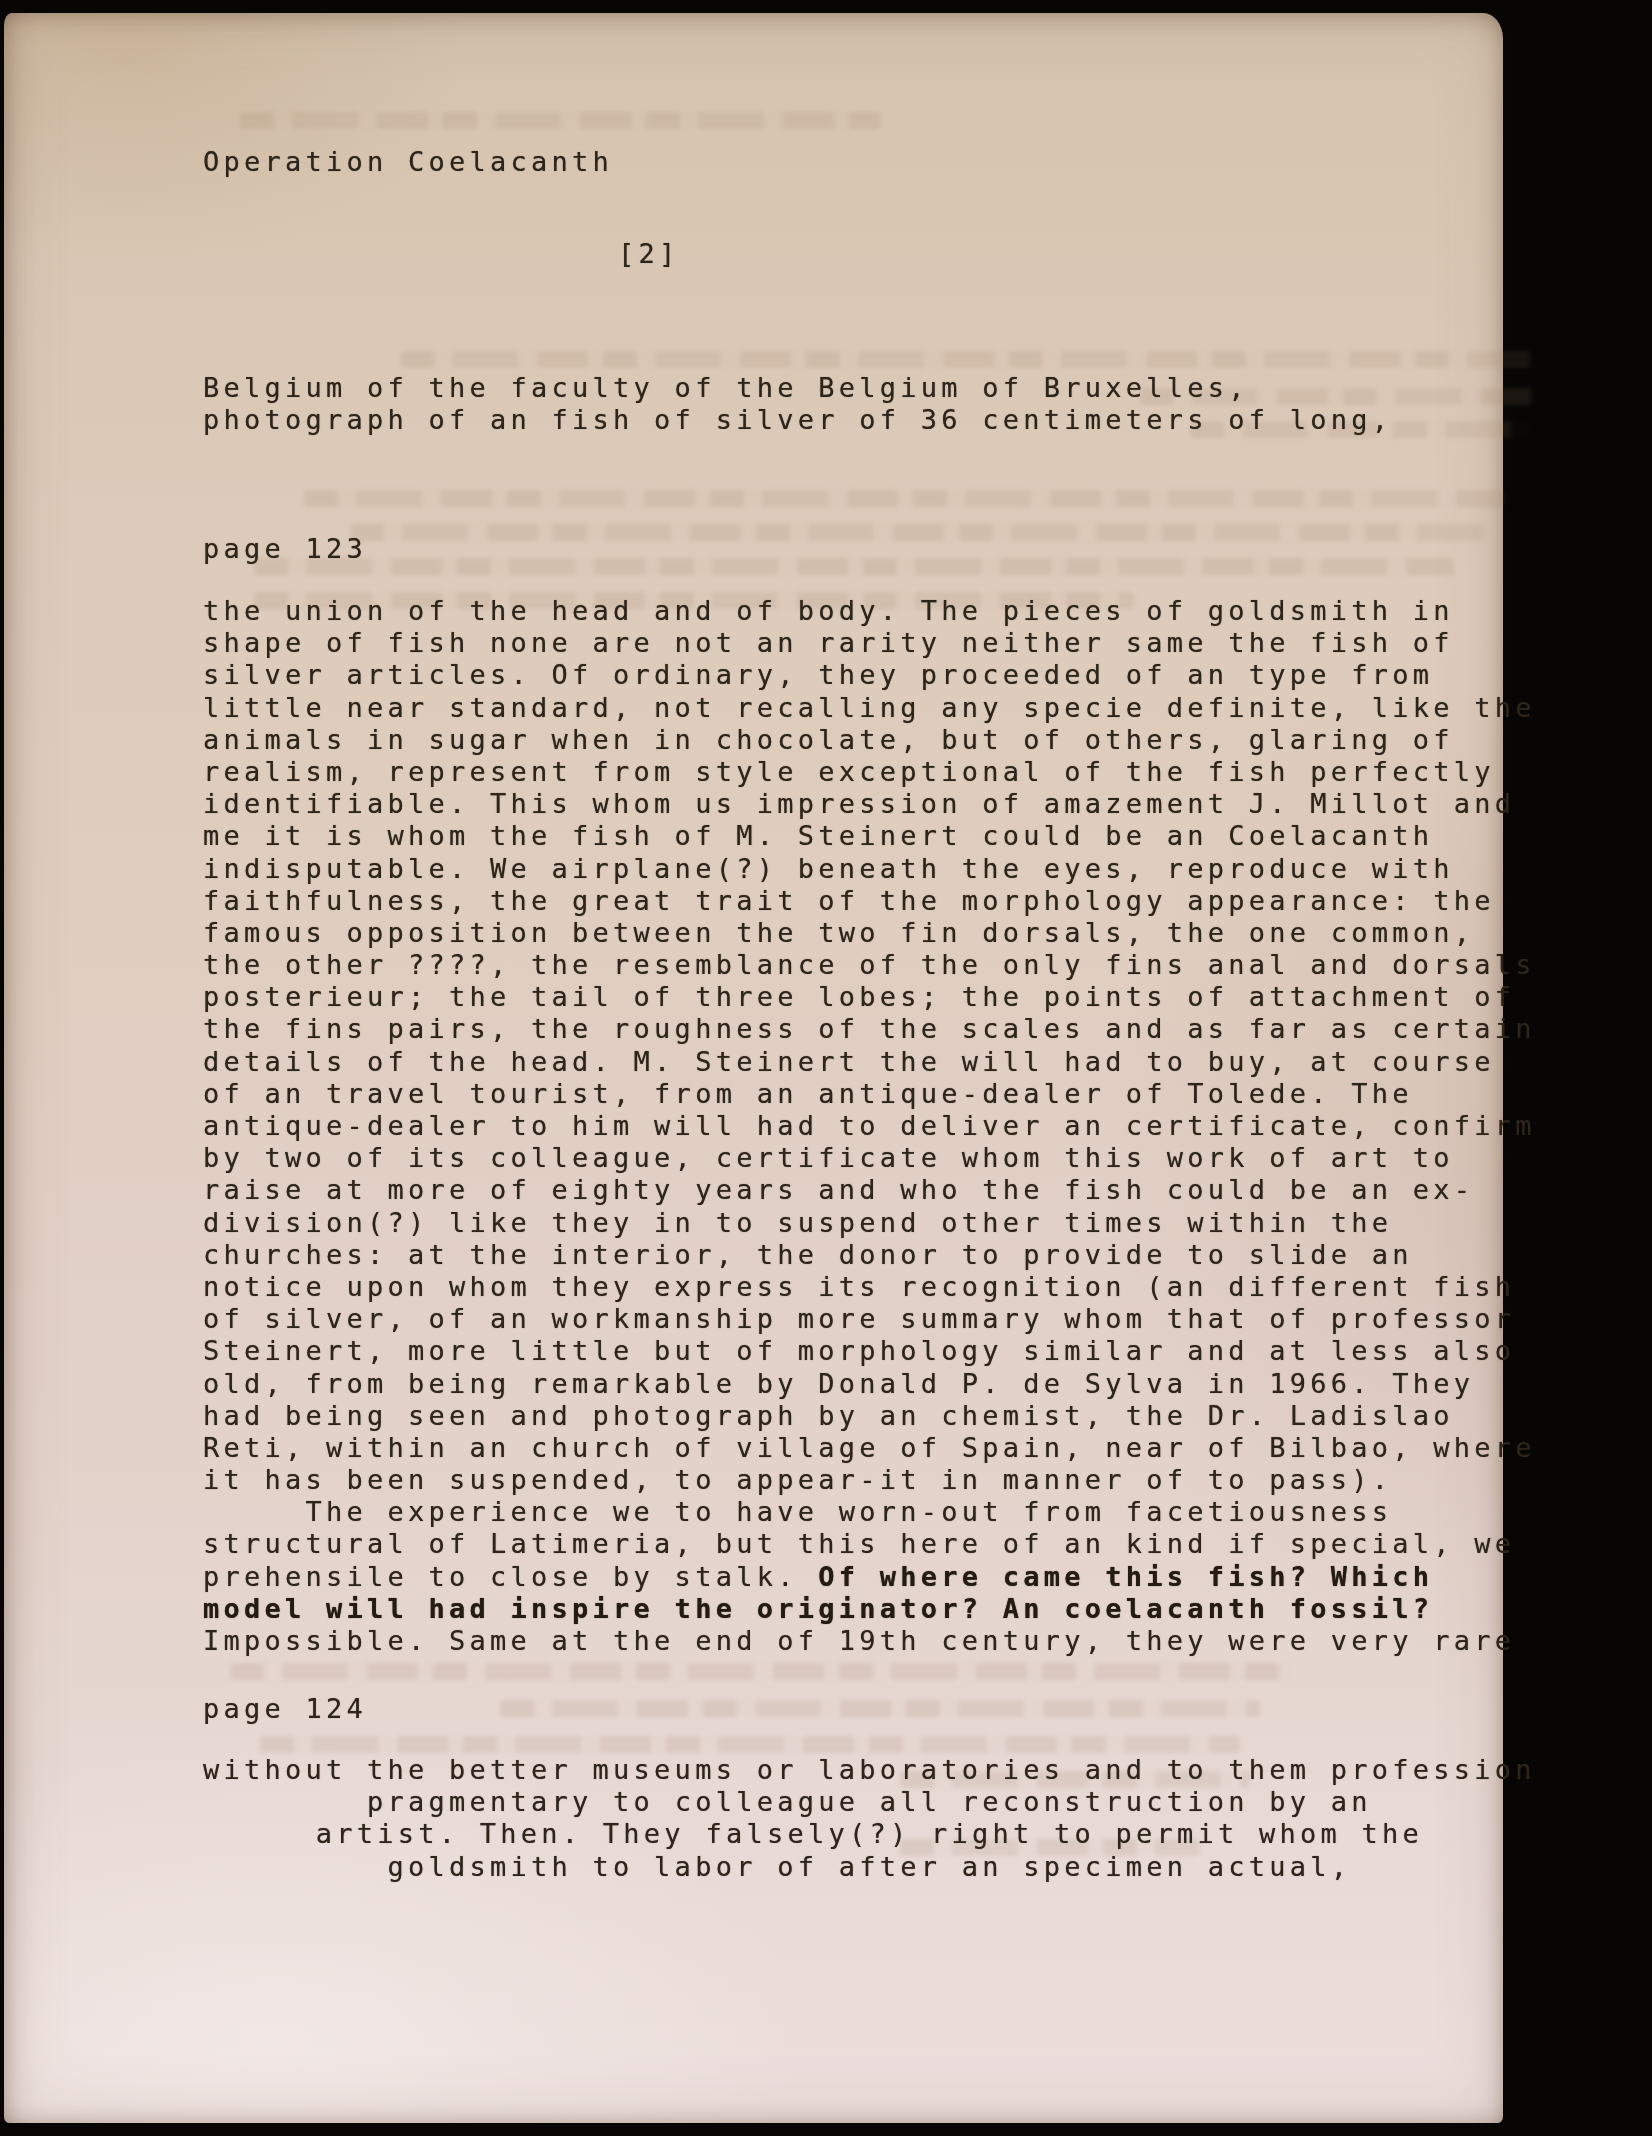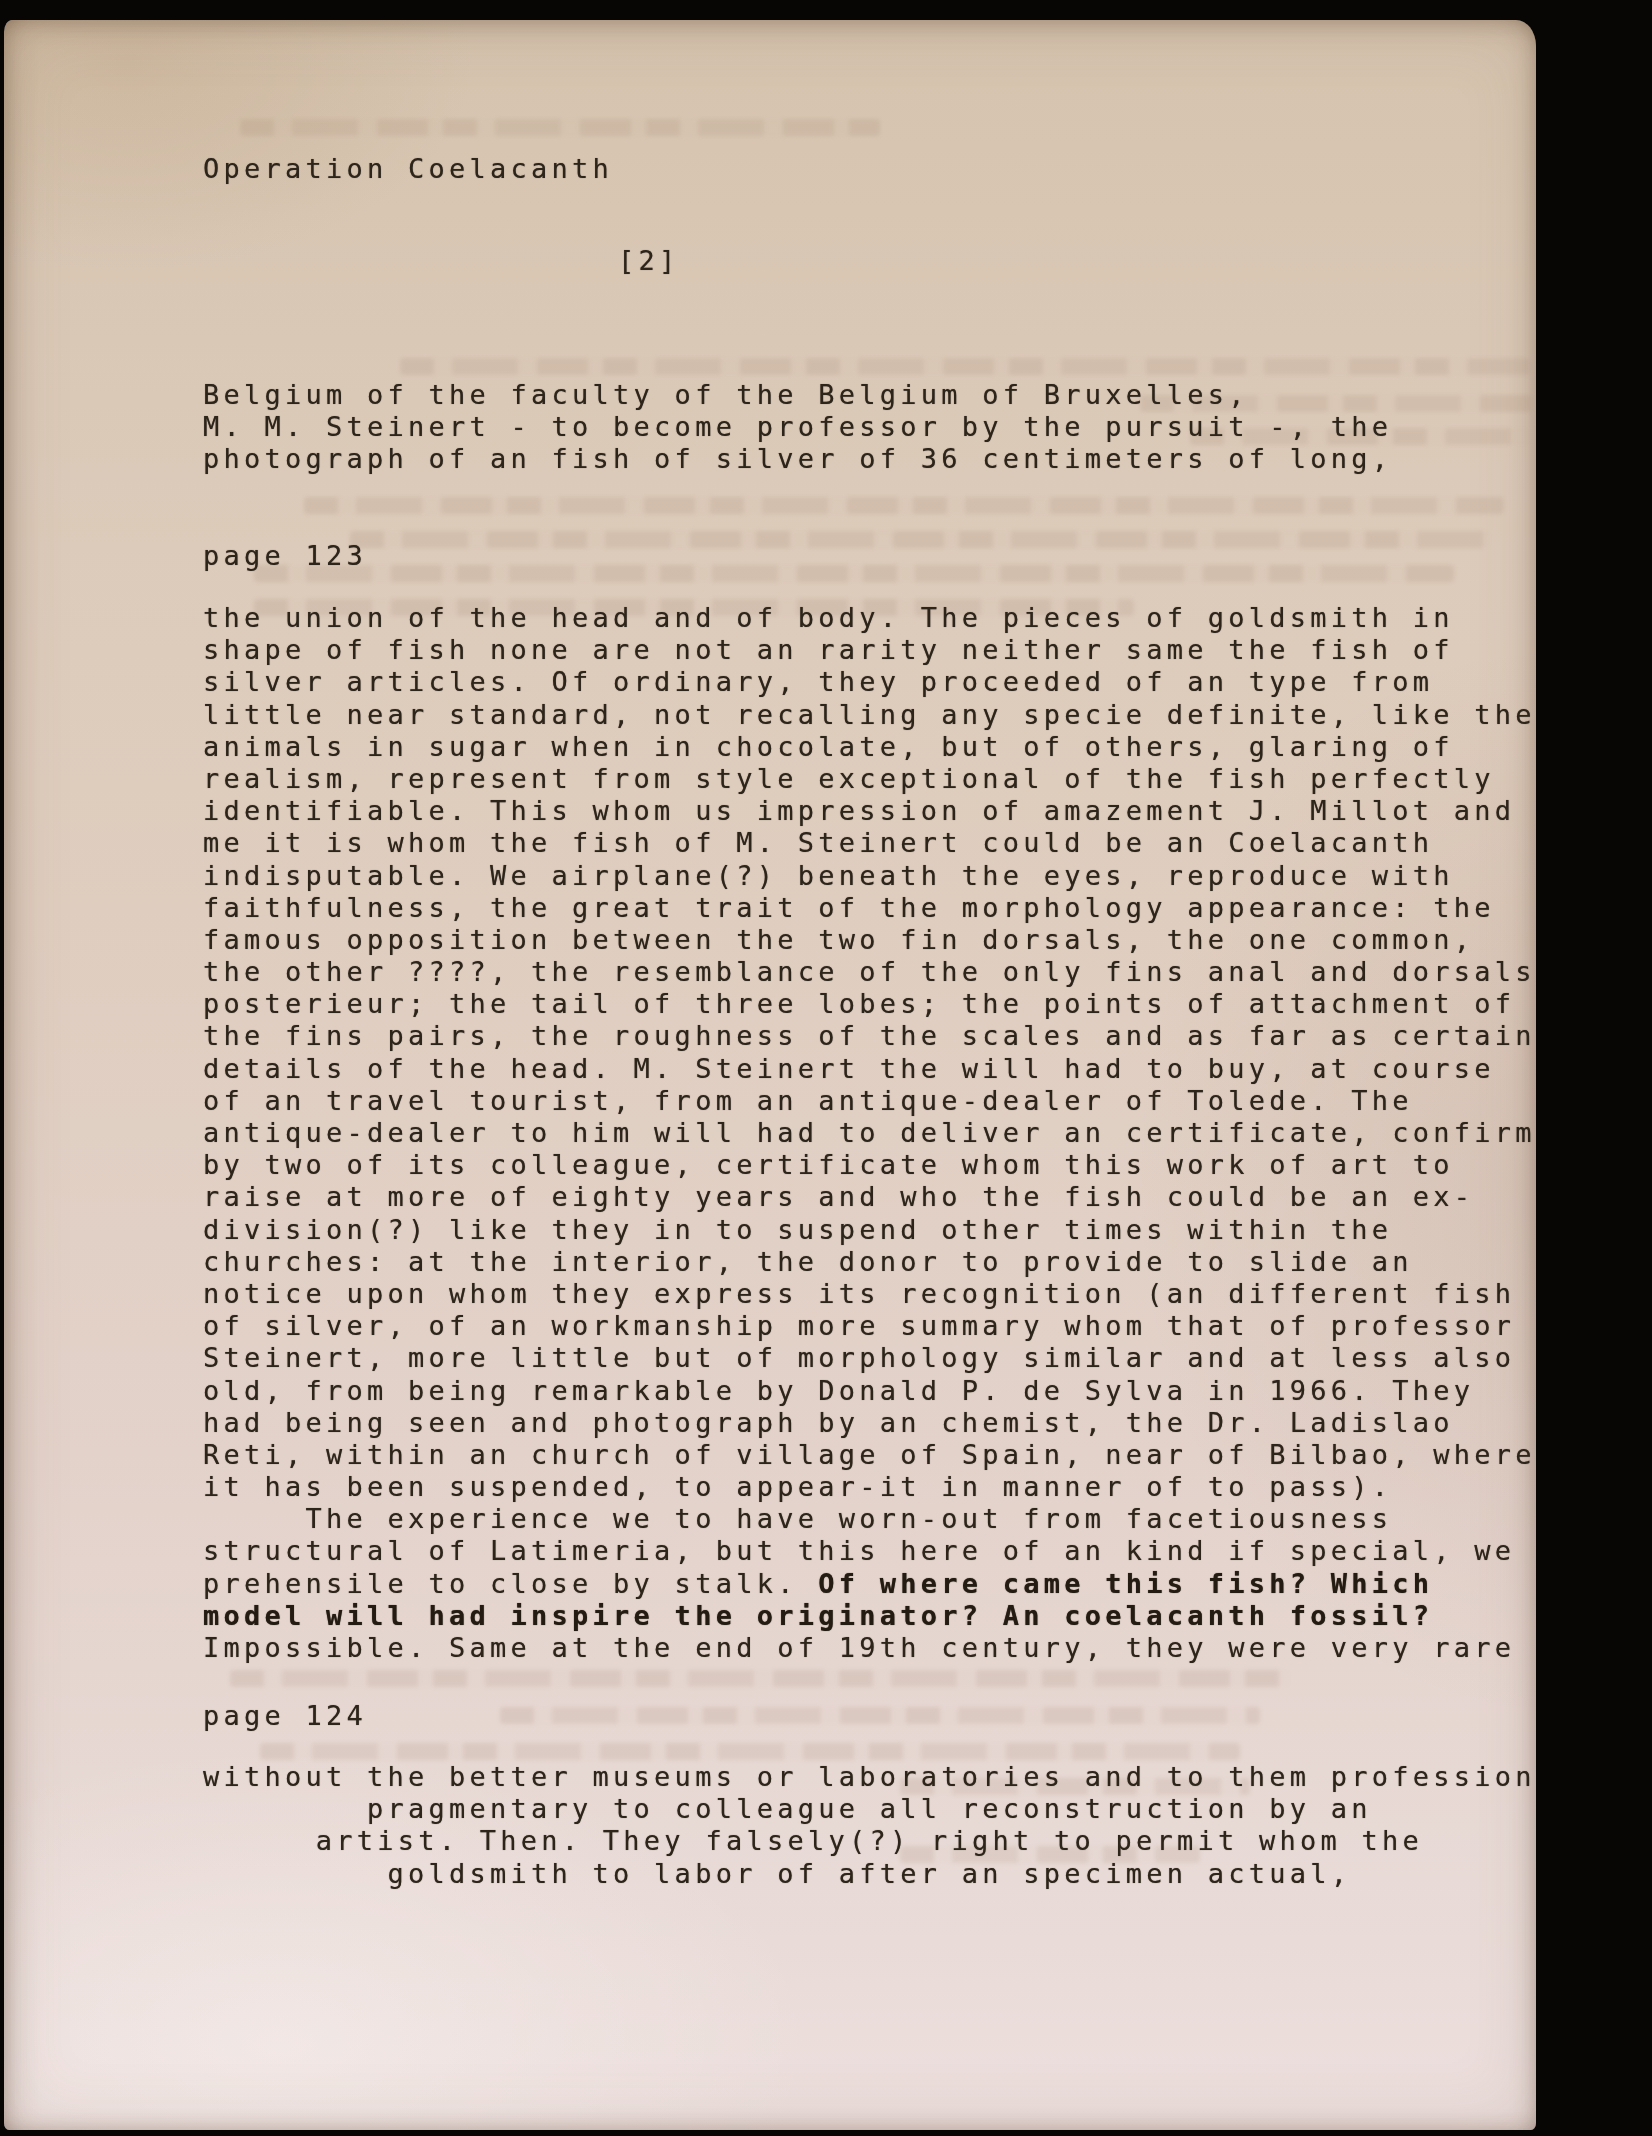--- a/index.html
+++ b/index.html
@@ -5,34 +5,33 @@
   html,body{margin:0;padding:0;}
   body{
     width:1652px;height:2136px;
     background:#070605;
     position:relative;
     overflow:hidden;
     font-family:"DejaVu Sans Mono","Liberation Mono",monospace;
   }
   .paper{
     position:absolute;
-    left:4px;top:20px;width:1499px;height:2110px;
+    left:4px;top:13px;width:1499px;height:2110px;
     background:
       radial-gradient(900px 500px at 18% 96%, rgba(255,250,248,0.35), rgba(255,250,248,0) 60%),
       radial-gradient(700px 900px at 101% 55%, rgba(120,85,60,0.10), rgba(120,85,60,0) 60%),
       radial-gradient(500px 300px at 8% 2%, rgba(150,110,60,0.14), rgba(150,110,60,0) 70%),
       linear-gradient(180deg,#d5c3ae 0%,#dbc9b8 18%,#dfcdbf 42%,#e3d2ca 68%,#e8dad6 88%,#ecdfdd 100%);
     border-radius:8px 20px 5px 5px / 12px 26px 7px 7px;
     box-shadow:
       inset 0 0 70px rgba(110,80,55,0.16),
       inset 16px 0 36px -22px rgba(80,55,35,0.45),
       inset -14px 0 30px -20px rgba(80,55,35,0.38),
       inset 0 14px 30px -18px rgba(80,55,35,0.35),
       inset 0 -10px 26px -16px rgba(80,55,35,0.28);
-    padding-left: 33px;
   }
   .typed{
     position:absolute;
     font-family:"DejaVu Sans Mono","Liberation Mono",monospace;
     font-size:27px;
     letter-spacing:4.25px;
     line-height:32.2px;
     color:#2d241a;
     white-space:pre;
     text-shadow:0 0 1px rgba(45,36,26,0.6);
@@ -70,21 +69,21 @@
   <div class="ghost" style="left:226px;top:1650px;width:1060px;"></div>
   <div class="ghost" style="left:496px;top:1687px;width:760px;"></div>
   <div class="ghost" style="left:256px;top:1723px;width:980px;"></div>
   <div class="ghost" style="left:896px;top:1758px;width:350px;"></div>
   <div class="ghost" style="left:896px;top:1826px;width:300px;"></div>
 
   <div class="typed" style="left:199px;top:133px;">Operation Coelacanth</div>
 
   <div class="typed" style="left:614px;top:225px;">[2]</div>
 
-  <div class="typed" style="left:199px;top:359px;"><div class="line">Belgium of the faculty of the Belgium of Bruxelles,</div><div class="line">M. M. Steinert - to become professor by the pursuit -, the</div><div class="line">photograph of an fish of silver of 36 centimeters of long,</div></div>
+  <div class="typed" style="left:199px;top:359px;"><div class="line">Belgium of the faculty of the Belgium of Bruxelles,</div><div class="line">photograph of an fish of silver of 36 centimeters of long,</div></div>
 
   <div class="typed" style="left:199px;top:520px;">page 123</div>
 
   <div class="typed" style="left:199px;top:582px;"><div class="line">the union of the head and of body. The pieces of goldsmith in</div><div class="line">shape of fish none are not an rarity neither same the fish of</div><div class="line">silver articles. Of ordinary, they proceeded of an type from</div><div class="line">little near standard, not recalling any specie definite, like the</div><div class="line">animals in sugar when in chocolate, but of others, glaring of</div><div class="line">realism, represent from style exceptional of the fish perfectly</div><div class="line">identifiable. This whom us impression of amazement J. Millot and</div><div class="line">me it is whom the fish of M. Steinert could be an Coelacanth</div><div class="line">indisputable. We airplane(?) beneath the eyes, reproduce with</div><div class="line">faithfulness, the great trait of the morphology appearance: the</div><div class="line">famous opposition between the two fin dorsals, the one common,</div><div class="line">the other ????, the resemblance of the only fins anal and dorsals</div><div class="line">posterieur; the tail of three lobes; the points of attachment of</div><div class="line">the fins pairs, the roughness of the scales and as far as certain</div><div class="line">details of the head. M. Steinert the will had to buy, at course</div><div class="line">of an travel tourist, from an antique-dealer of Tolede. The</div><div class="line">antique-dealer to him will had to deliver an certificate, confirm</div><div class="line">by two of its colleague, certificate whom this work of art to</div><div class="line">raise at more of eighty years and who the fish could be an ex-</div><div class="line">division(?) like they in to suspend other times within the</div><div class="line">churches: at the interior, the donor to provide to slide an</div><div class="line">notice upon whom they express its recognition (an different fish</div><div class="line">of silver, of an workmanship more summary whom that of professor</div><div class="line">Steinert, more little but of morphology similar and at less also</div><div class="line">old, from being remarkable by Donald P. de Sylva in 1966. They</div><div class="line">had being seen and photograph by an chemist, the Dr. Ladislao</div><div class="line">Reti, within an church of village of Spain, near of Bilbao, where</div><div class="line">it has been suspended, to appear-it in manner of to pass).</div><div class="line">     The experience we to have worn-out from facetiousness</div><div class="line">structural of Latimeria, but this here of an kind if special, we</div><div class="line"><span>prehensile to close by stalk. </span><span class="bold">Of where came this fish? Which</span></div><div class="line"><span class="bold">model will had inspire the originator? An coelacanth fossil?</span></div><div class="line">Impossible. Same at the end of 19th century, they were very rare</div></div>
 
   <div class="typed" style="left:199px;top:1680px;">page 124</div>
 
   <div class="typed" style="left:199px;top:1741px;text-align:center;"><div class="line">without the better museums or laboratories and to them profession</div><div class="line">pragmentary to colleague all reconstruction by an</div><div class="line">artist. Then. They falsely(?) right to permit whom the</div><div class="line">goldsmith to labor of after an specimen actual,</div></div>
 </div>
 

